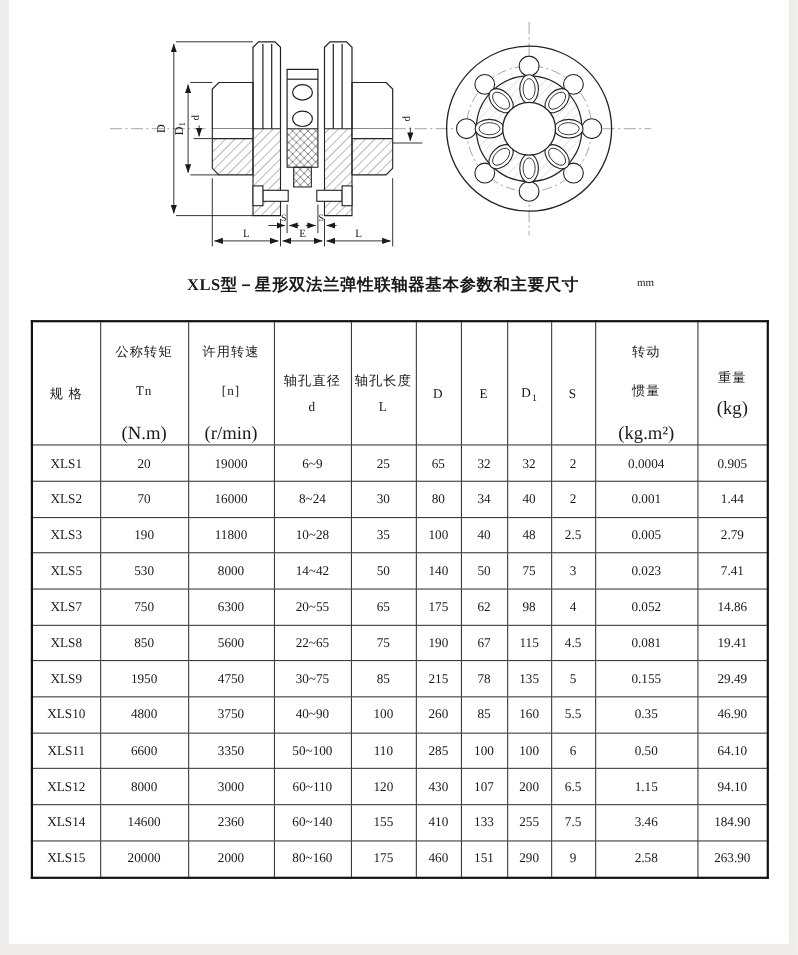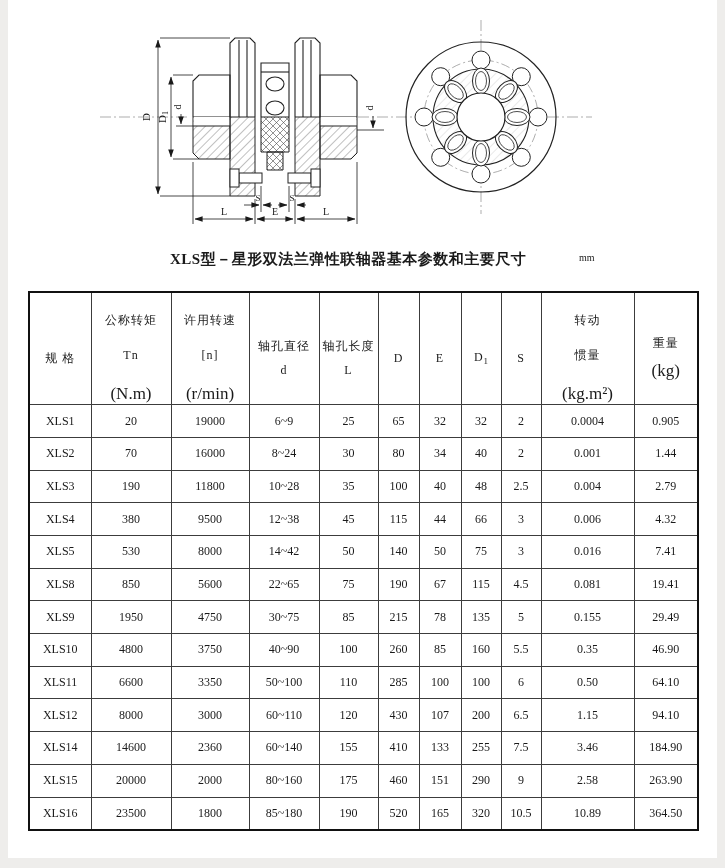--- a/index.html
+++ b/index.html
@@ -280,48 +280,48 @@
         <tr>
           <td>XLS3</td>
           <td>190</td>
           <td>11800</td>
           <td>10~28</td>
           <td>35</td>
           <td>100</td>
           <td>40</td>
           <td>48</td>
           <td>2.5</td>
-          <td>0.004</td>
+          <td>0.005</td>
           <td>2.79</td>
-        </tr>
-        <tr>
-          <td>XLS4</td>
-          <td>380</td>
-          <td>9500</td>
-          <td>12~38</td>
-          <td>45</td>
-          <td>115</td>
-          <td>44</td>
-          <td>66</td>
-          <td>3</td>
-          <td>0.006</td>
-          <td>4.32</td>
         </tr>
         <tr>
           <td>XLS5</td>
           <td>530</td>
           <td>8000</td>
           <td>14~42</td>
           <td>50</td>
           <td>140</td>
           <td>50</td>
           <td>75</td>
           <td>3</td>
-          <td>0.016</td>
+          <td>0.023</td>
           <td>7.41</td>
+        </tr>
+        <tr>
+          <td>XLS7</td>
+          <td>750</td>
+          <td>6300</td>
+          <td>20~55</td>
+          <td>65</td>
+          <td>175</td>
+          <td>62</td>
+          <td>98</td>
+          <td>4</td>
+          <td>0.052</td>
+          <td>14.86</td>
         </tr>
         <tr>
           <td>XLS8</td>
           <td>850</td>
           <td>5600</td>
           <td>22~65</td>
           <td>75</td>
           <td>190</td>
           <td>67</td>
           <td>115</td>
@@ -400,28 +400,15 @@
           <td>2000</td>
           <td>80~160</td>
           <td>175</td>
           <td>460</td>
           <td>151</td>
           <td>290</td>
           <td>9</td>
           <td>2.58</td>
           <td>263.90</td>
         </tr>
-        <tr>
-          <td>XLS16</td>
-          <td>23500</td>
-          <td>1800</td>
-          <td>85~180</td>
-          <td>190</td>
-          <td>520</td>
-          <td>165</td>
-          <td>320</td>
-          <td>10.5</td>
-          <td>10.89</td>
-          <td>364.50</td>
-        </tr>
       </tbody>
   </table>
 </div>
 
 </body></html>

